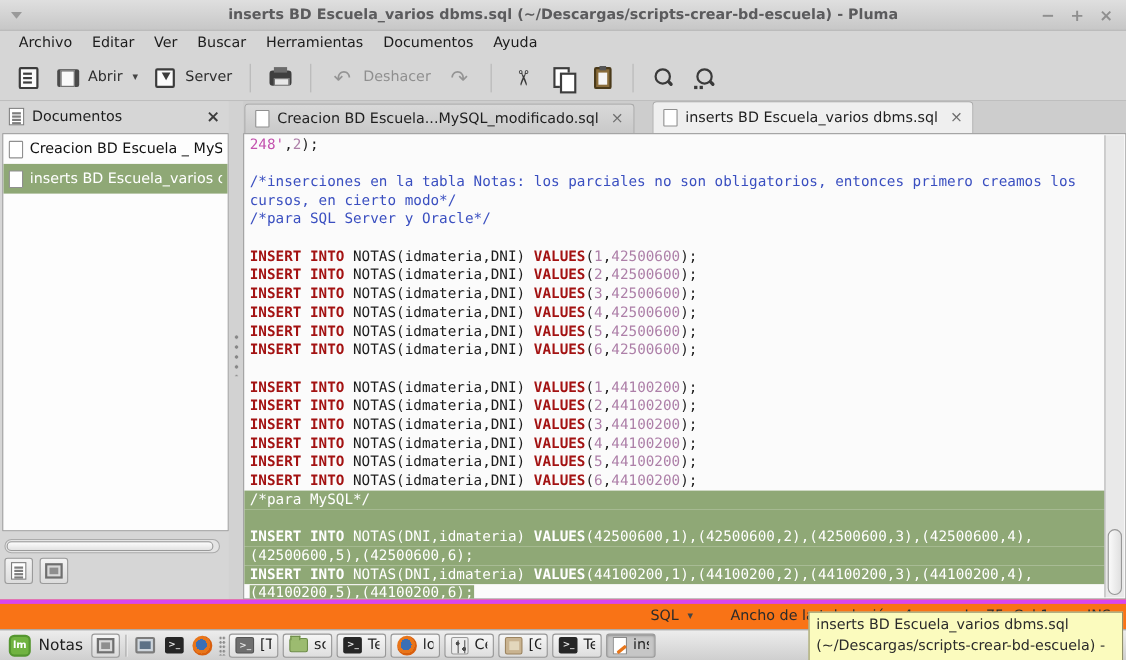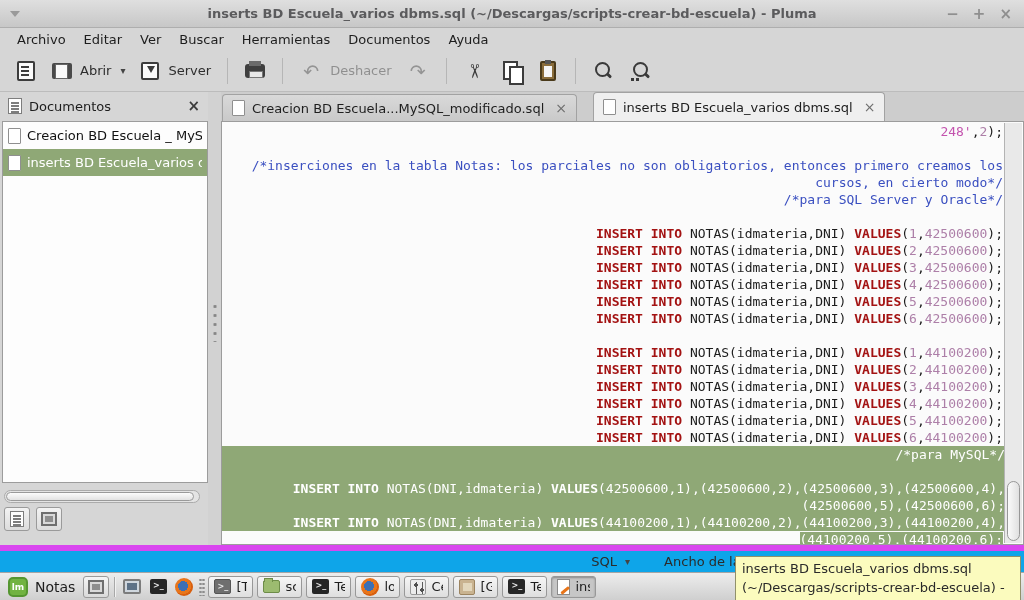--- a/index.html
+++ b/index.html
@@ -95,35 +95,35 @@
   .tabbar { height:29px; display:flex; align-items:flex-end; padding-left:1px; gap:16px; background:#cdcdcd; }
   .tab { height:27px; display:flex; align-items:center; gap:7px; padding:0 9px;
     border:1px solid #a2a2a2; border-bottom:none; border-radius:4px 4px 0 0; color:#1e1e1e; white-space:nowrap; }
   .tab.inactive { background:linear-gradient(#d9d9d9,#c9c9c9); }
   .tab.active { background:#efefef; height:29px; }
   .tab-close { color:#6e6e6e; font-size:14px; margin-left:4px; }
 
   .editor { flex:1; position:relative; background:#fbfbfb; border:1px solid #9c9c9c; overflow:hidden; }
   .code { position:absolute; left:0; top:0; right:20px; bottom:0; padding:1px 0 0 5px;
     font-family:"DejaVu Sans Mono", monospace; font-size:13px; line-height:17px; }
-  .ln { height:17px; white-space:pre;text-align:right; }
+  .ln { height:17px; white-space:pre; }
   .ln.sel-full { background:#8fa876; margin-left:-5px; padding-left:5px; margin-right:-2px; }
   .ln.sel-full span { color:#fff !important; }
   .sel-bg { background:#8fa876; color:#fff !important; }
   .c-p { color:#1c1c1c; } .c-kw { color:#a31212; font-weight:bold; }
   .c-com { color:#3a4fc0; } .c-num { color:#ad7fa8; } .c-str { color:#c353ae; }
 
   .vscroll { position:absolute; top:1px; right:1px; bottom:1px; width:18px;
     background:#e9e9e9; border-left:1px solid #b3b3b3; }
   .vscroll .thumb { position:absolute; left:2px; right:2px; bottom:2px; height:60px;
     background:linear-gradient(90deg,#fafafa,#e0e0e0); border:1px solid #979797; border-radius:7px; }
 
   
-  .statusbar { position:absolute; left:0; right:0; bottom:28px; height:27px; background:#0ea5e9;
-    border-top:6px solid #d946ef; display:flex; align-items:center; color:#2b2b2b; padding:0 14px; }
+  .statusbar { position:absolute; left:0; right:0; bottom:28px; height:27px; background:#f97316;
+    border-top:4px solid #d946ef; display:flex; align-items:center; color:#2b2b2b; padding:0 14px; }
   .status-group { margin-left:auto; display:flex; align-items:center; gap:34px; }
   .status-item { display:flex; align-items:center; gap:6px; white-space:nowrap; }
 
   
   .taskbar { position:absolute; left:0; right:0; bottom:0; height:28px;
     background:linear-gradient(#ededed,#cfcfcf); border-top:1px solid #a5a5a5; display:flex; align-items:center; padding:0 4px; }
   .mint-btn { display:flex; align-items:center; gap:7px; padding:2px 8px 2px 4px; }
   .mint-logo { width:20px; height:20px; background:#71b341; border:2px solid #559630; border-radius:5px;
     color:#fff; font-weight:bold; font-size:9px; display:flex; align-items:center; justify-content:center; }
   .menu-label { color:#1d1d1d; font-size:14px; }

